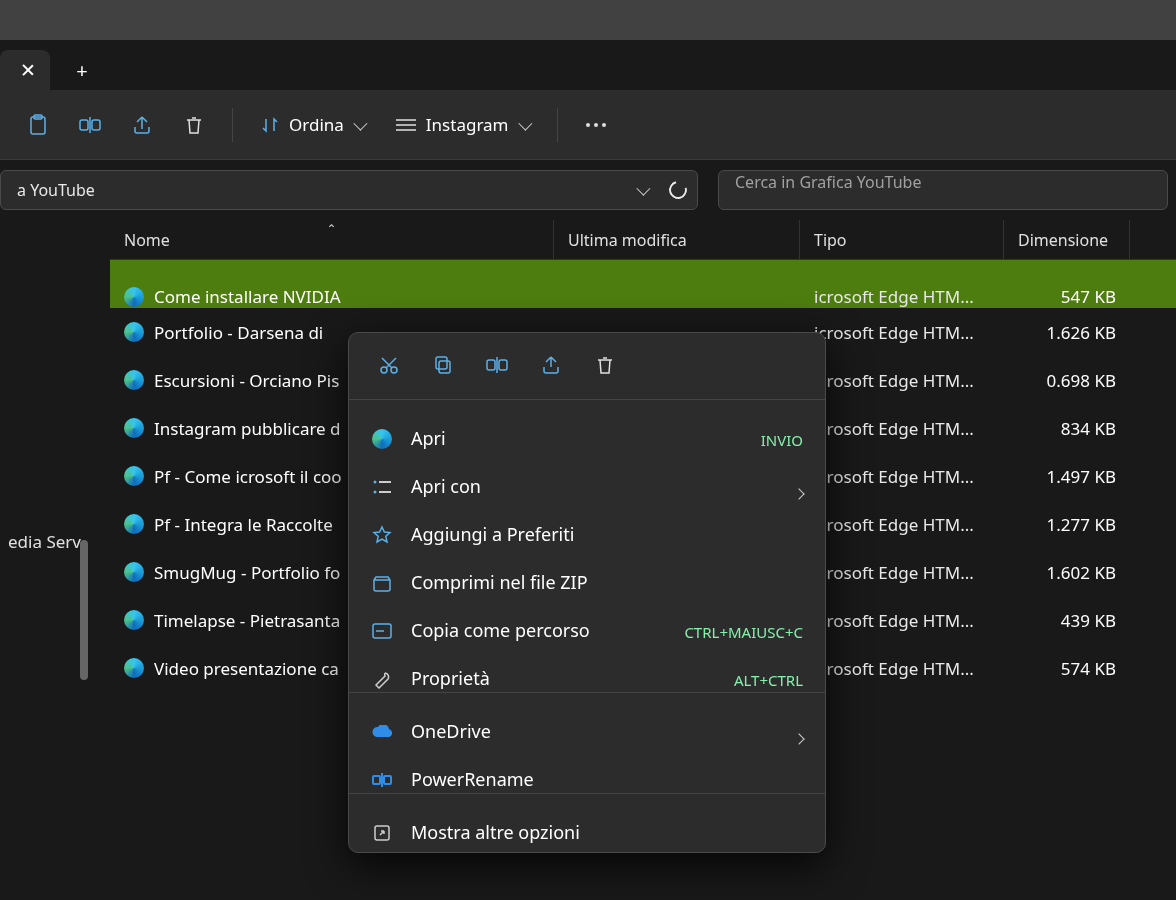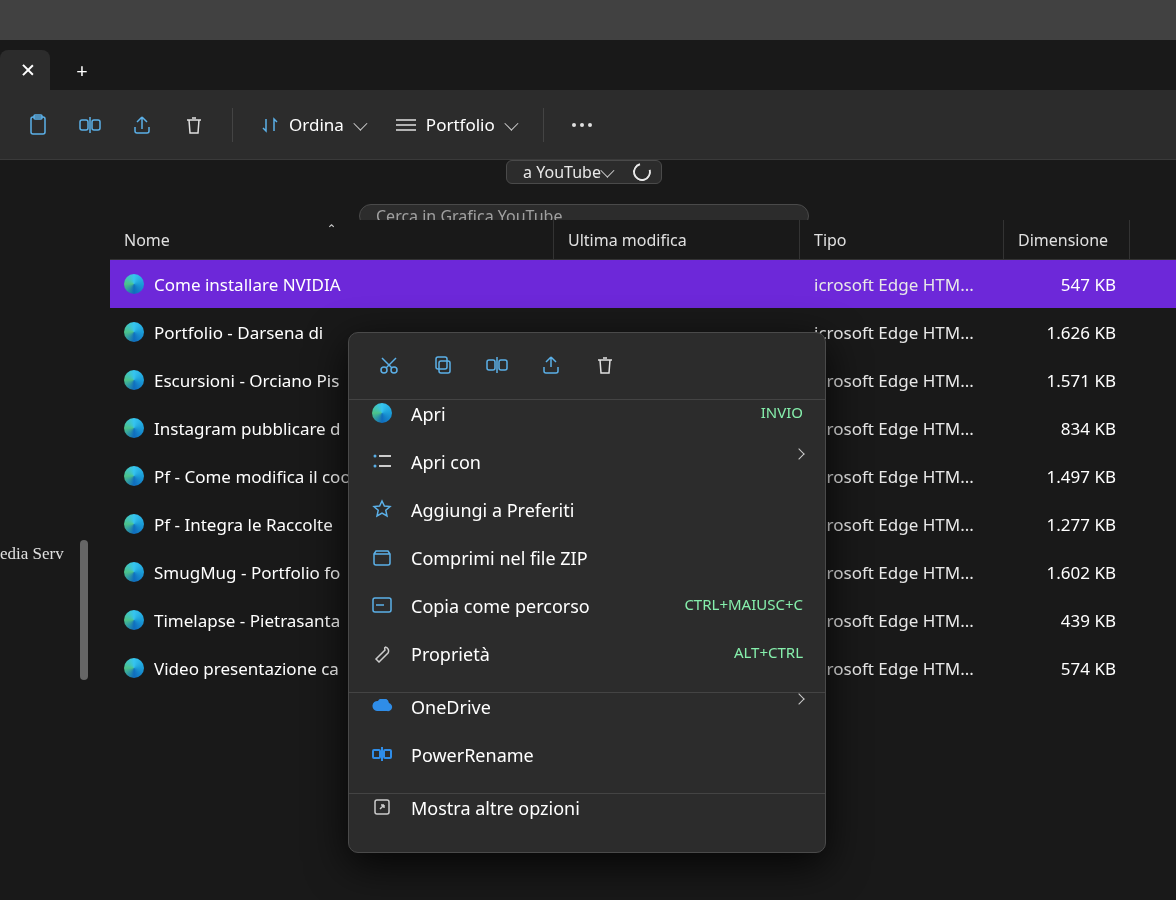--- a/index.html
+++ b/index.html
@@ -84,21 +84,20 @@
   .dots { display:flex; gap:4px; }
   .dots span { width:4px;height:4px;border-radius:50%;background:#e0e0e0; }
 
   .addr-row {
     height: 60px;
     background: #191919;
     display: flex;
     align-items: center;
     padding: 0 8px 0 0;
     gap: 20px;
-    flex-direction: column;
   }
   .breadcrumb {
     flex: 1;
     height: 40px;
     background: #2c2c2c;
     border: 1px solid #4a4a4a;
     border-radius: 6px;
     display: flex;
     align-items: center;
     padding: 0 10px 0 16px;
@@ -108,22 +107,22 @@
   }
   .breadcrumb .right { display:flex; align-items:center; gap:22px; }
   .refresh {
     width:18px;height:18px;border:2px solid #e8e8e8;border-radius:50%;
     border-top-color:transparent; transform:rotate(30deg); position:relative;
   }
   .search-box {
     width: 450px; height: 40px;
     background: #2c2c2c;
     border: 1px solid #4a4a4a;
-    border-radius: 12px;
-    display:flex; align-items:center;
+    border-radius: 6px;
+    display:flex; 
     color:#a0a0a0; font-size:16px; padding:0 16px;
   }
 
   .columns {
     display:flex; height:40px; align-items:center;
     border-bottom:1px solid #333;
     background:#191919;
     padding-left:0;
     margin-left:110px;
     font-size:16px; color:#e0e0e0;
@@ -139,41 +138,41 @@
   .file-area {
     position:relative;
     margin-left:110px;
     background:#191919;
   }
   .file-row {
     display:flex; align-items:center;
     height:48px;
     font-size:17px; color:#fff;
   }
-  .file-row.selected { background:#6d28d9; }
+  .file-row.selected { background:#4d7c0f;align-items:flex-end; }
   .cell { padding:0 14px; overflow:hidden; white-space:nowrap; text-overflow:ellipsis; }
   .c-name { width:444px; display:flex; align-items:center; gap:10px; }
   .c-mod  { width:246px; }
   .c-type { width:204px; color:#e8e8e8; }
   .c-size { width:126px; text-align:right; }
   .edge-icon {
     width:20px; height:20px; border-radius:50%;
     background: conic-gradient(#36c5f0 0deg, #1b9dd8 90deg, #0f6cbd 180deg, #4cc38a 270deg, #36c5f0 360deg);
     flex-shrink:0;
   }
 
   .left-sidebar {
     position:absolute;
     left:0; top:270px;
     width:94px;
     color:#e0e0e0;
   }
   .sidebar-item {
-    height:48px; display:flex; align-items:center;
-    padding-left:0; font-size:17px; white-space:nowrap; overflow:hidden;font-family:Liberation Serif, serif;
+    height:48px; display:flex; 
+    padding-left:8px; font-size:17px; white-space:nowrap; overflow:hidden;
   }
   .scroll-thumb {
     position:absolute; left:80px; top:540px; width:8px; height:140px;
     background:#666; border-radius:4px;
   }
 
   
   .ctx-menu {
     position:absolute;
     left:348px; top:332px;
@@ -185,21 +184,21 @@
     padding:8px 0;
     z-index:100;
   }
   .ctx-topbar {
     display:flex; gap:18px;
     padding:6px 22px 14px 22px;
   }
   .ctx-tb-btn { width:36px; height:36px; display:flex; align-items:center; justify-content:center; }
   .ctx-sep { height:1px; background:#444; margin:2px 0; }
   .ctx-item {
-    display:flex; align-items:flex-start;
+    display:flex; align-items:flex-end;
     height:48px;
     padding:0 22px;
     font-size:18px;
     gap:18px;
   }
   .ctx-item .label { flex:1; }
   .ctx-item .shortcut { color:#86efac; font-size:15px; }
   .ctx-item .chev-r {
     width:8px;height:8px;border-right:1.5px solid #ccc;border-top:1.5px solid #ccc;
     transform:rotate(45deg);
@@ -253,21 +252,21 @@
       </svg>
     <span>Ordina</span>
     <span class="chev-s"></span>
   </div>
   <div class="tb-dropdown">
     <svg width="20" height="14" viewBox="0 0 20 14">
         <line x1="0" y1="2" x2="20" y2="2" stroke="#e0e0e0" stroke-width="1.5"></line>
         <line x1="0" y1="7" x2="20" y2="7" stroke="#e0e0e0" stroke-width="1.5"></line>
         <line x1="0" y1="12" x2="20" y2="12" stroke="#e0e0e0" stroke-width="1.5"></line>
       </svg>
-    <span>Portfolio</span>
+    <span>Instagram</span>
     <span class="chev-s"></span>
   </div>
   <div class="tb-sep"></div>
   <div class="tb-btn">
     <div class="dots">
         <span></span>
         <span></span>
         <span></span>
       </div>
   </div>
@@ -329,35 +328,35 @@
       <div class="cell c-type">icrosoft Edge HTM...</div>
       <div class="cell c-size">1.626 KB</div>
     </div>
     <div class="file-row">
       <div class="cell c-name">
         <span class="edge-icon"></span>
         <span>Escursioni - Orciano Pis</span>
       </div>
       <div class="cell c-mod"></div>
       <div class="cell c-type">icrosoft Edge HTM...</div>
-      <div class="cell c-size">1.571 KB</div>
+      <div class="cell c-size">0.698 KB</div>
     </div>
     <div class="file-row">
       <div class="cell c-name">
         <span class="edge-icon"></span>
         <span>Instagram pubblicare d</span>
       </div>
       <div class="cell c-mod"></div>
       <div class="cell c-type">icrosoft Edge HTM...</div>
       <div class="cell c-size">834 KB</div>
     </div>
     <div class="file-row">
       <div class="cell c-name">
         <span class="edge-icon"></span>
-        <span>Pf - Come modifica il coo</span>
+        <span>Pf - Come icrosoft il coo</span>
       </div>
       <div class="cell c-mod"></div>
       <div class="cell c-type">icrosoft Edge HTM...</div>
       <div class="cell c-size">1.497 KB</div>
     </div>
     <div class="file-row">
       <div class="cell c-name">
         <span class="edge-icon"></span>
         <span>Pf - Integra le Raccolte</span>
       </div>

